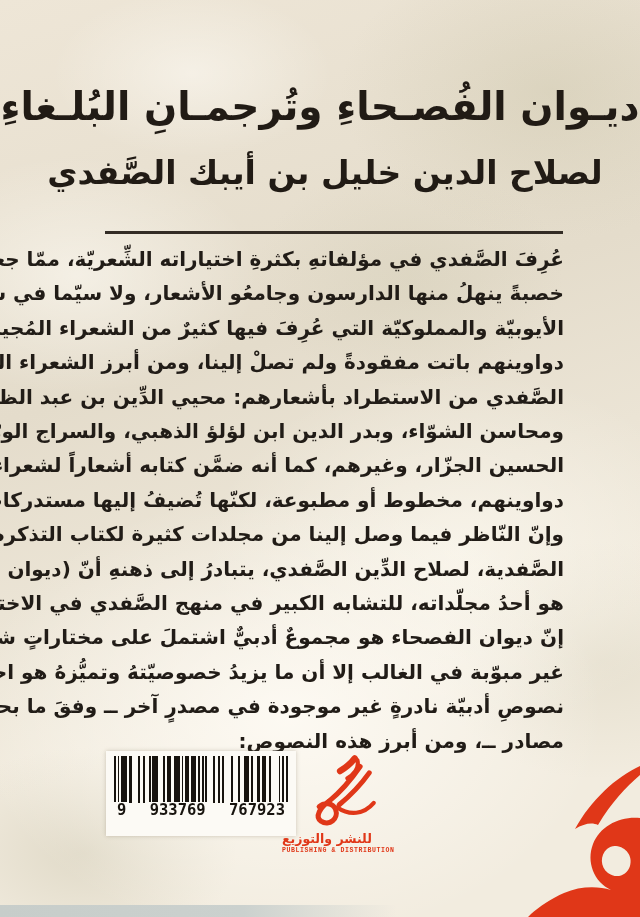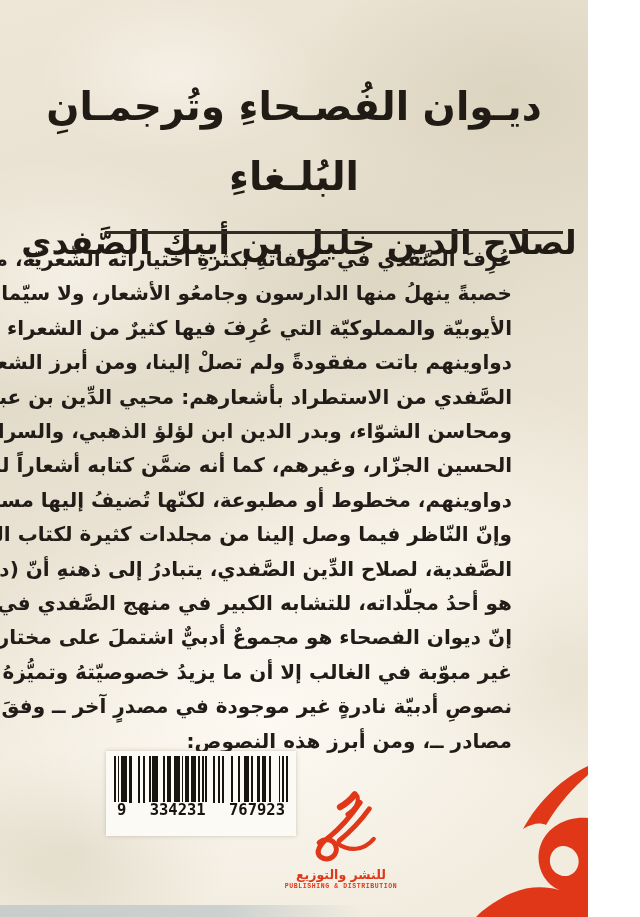--- a/index.html
+++ b/index.html
@@ -1,19 +1,19 @@
 <!DOCTYPE html>
 <html lang="ar"><head>
 <meta charset="utf-8">
 <style>
   html,body{margin:0;padding:0;}
   body{width:640px;height:917px;overflow:hidden;font-family:"DejaVu Sans",sans-serif;}
 
   .cover{
-    position:relative;width:588px;height:917px;overflow:hidden;
+    position:relative;width:640px;height:917px;overflow:hidden;
     background-color:#e9e1d1;
     background-image:
       radial-gradient(ellipse 300px 210px at 86% 10%, rgba(186,180,146,0.28), transparent 70%),
       radial-gradient(ellipse 220px 160px at 64% 30%, rgba(196,192,163,0.22), transparent 70%),
       radial-gradient(ellipse 260px 170px at 12% 30%, rgba(255,253,247,0.55), transparent 70%),
       radial-gradient(ellipse 420px 300px at 45% 78%, rgba(255,252,246,0.85), transparent 75%),
       radial-gradient(ellipse 350px 250px at 72% 60%, rgba(255,252,244,0.6), transparent 72%),
       radial-gradient(ellipse 220px 150px at 13% 93%, rgba(203,196,172,0.45), transparent 70%),
       radial-gradient(ellipse 240px 170px at 94% 72%, rgba(210,203,180,0.35), transparent 70%),
       radial-gradient(ellipse 200px 120px at 30% 8%, rgba(255,253,248,0.5), transparent 70%),
@@ -41,21 +41,21 @@
            box-shadow:0 0 4px rgba(120,110,90,0.35);padding:5px 8px 4px;box-sizing:border-box;}
   .bars{position:relative;display:flex;height:58px;align-items:flex-start;}
   .bc-mod{flex:1;height:47px;}
   .bc-mod.on{background:#17130e;}
   .bc-mod.tall{height:58px;}
   .isbn-row{position:relative;display:flex;justify-content:space-between;margin-top:-12px;
             font-family:"DejaVu Sans Mono",monospace;font-size:15.5px;color:#17130e;font-weight:bold;}
   .isbn-row span{background:#fcfaf5;padding:0 3px;line-height:17px;}
 
   
-  .publisher{position:absolute;left:282px;top:790px;width:118px;text-align:center;}
+  .publisher{position:absolute;left:282px;top:754px;width:118px;}
   .publisher svg{display:block;margin:0 auto;}
   .pub-ar{font-size:12.5px;font-weight:bold;color:#e03718;line-height:14px;margin-top:2px;}
   .pub-en{font-size:6.5px;font-weight:bold;color:#e03718;letter-spacing:0.6px;line-height:9px;font-family:Liberation Mono, monospace;}
 
   
   .bottom-strip{position:absolute;left:0;bottom:0;width:100%;height:12px;
     background:linear-gradient(to right,#c7cdca 0%,#cbd1ce 38%,rgba(203,209,206,0) 62%);}
 
   
   .corner-mark{position:absolute;right:0;bottom:0;width:112px;height:155px;}
@@ -183,21 +183,21 @@
         <span class="bc-mod"></span>
         <span class="bc-mod"></span>
         <span class="bc-mod on"></span>
         <span class="bc-mod"></span>
         <span class="bc-mod on tall"></span>
         <span class="bc-mod tall"></span>
         <span class="bc-mod on tall"></span>
       </div>
     <div class="isbn-row">
       <span>9</span>
-      <span>334231</span>
+      <span>933769</span>
       <span>767923</span>
     </div>
   </div>
 
   <div class="publisher">
     <svg width="82" height="76" viewBox="0 0 90 82" aria-hidden="true">
       <g fill="none" stroke="#e03718" stroke-linecap="round">
         <path d="M60,4 C55,11 49,15 44,18" stroke-width="7"></path>
         <path d="M63,6 C65,14 60,21 52,26" stroke-width="4.5"></path>
         <path d="M66,13 C55,29 43,42 32,51" stroke-width="5.5"></path>

